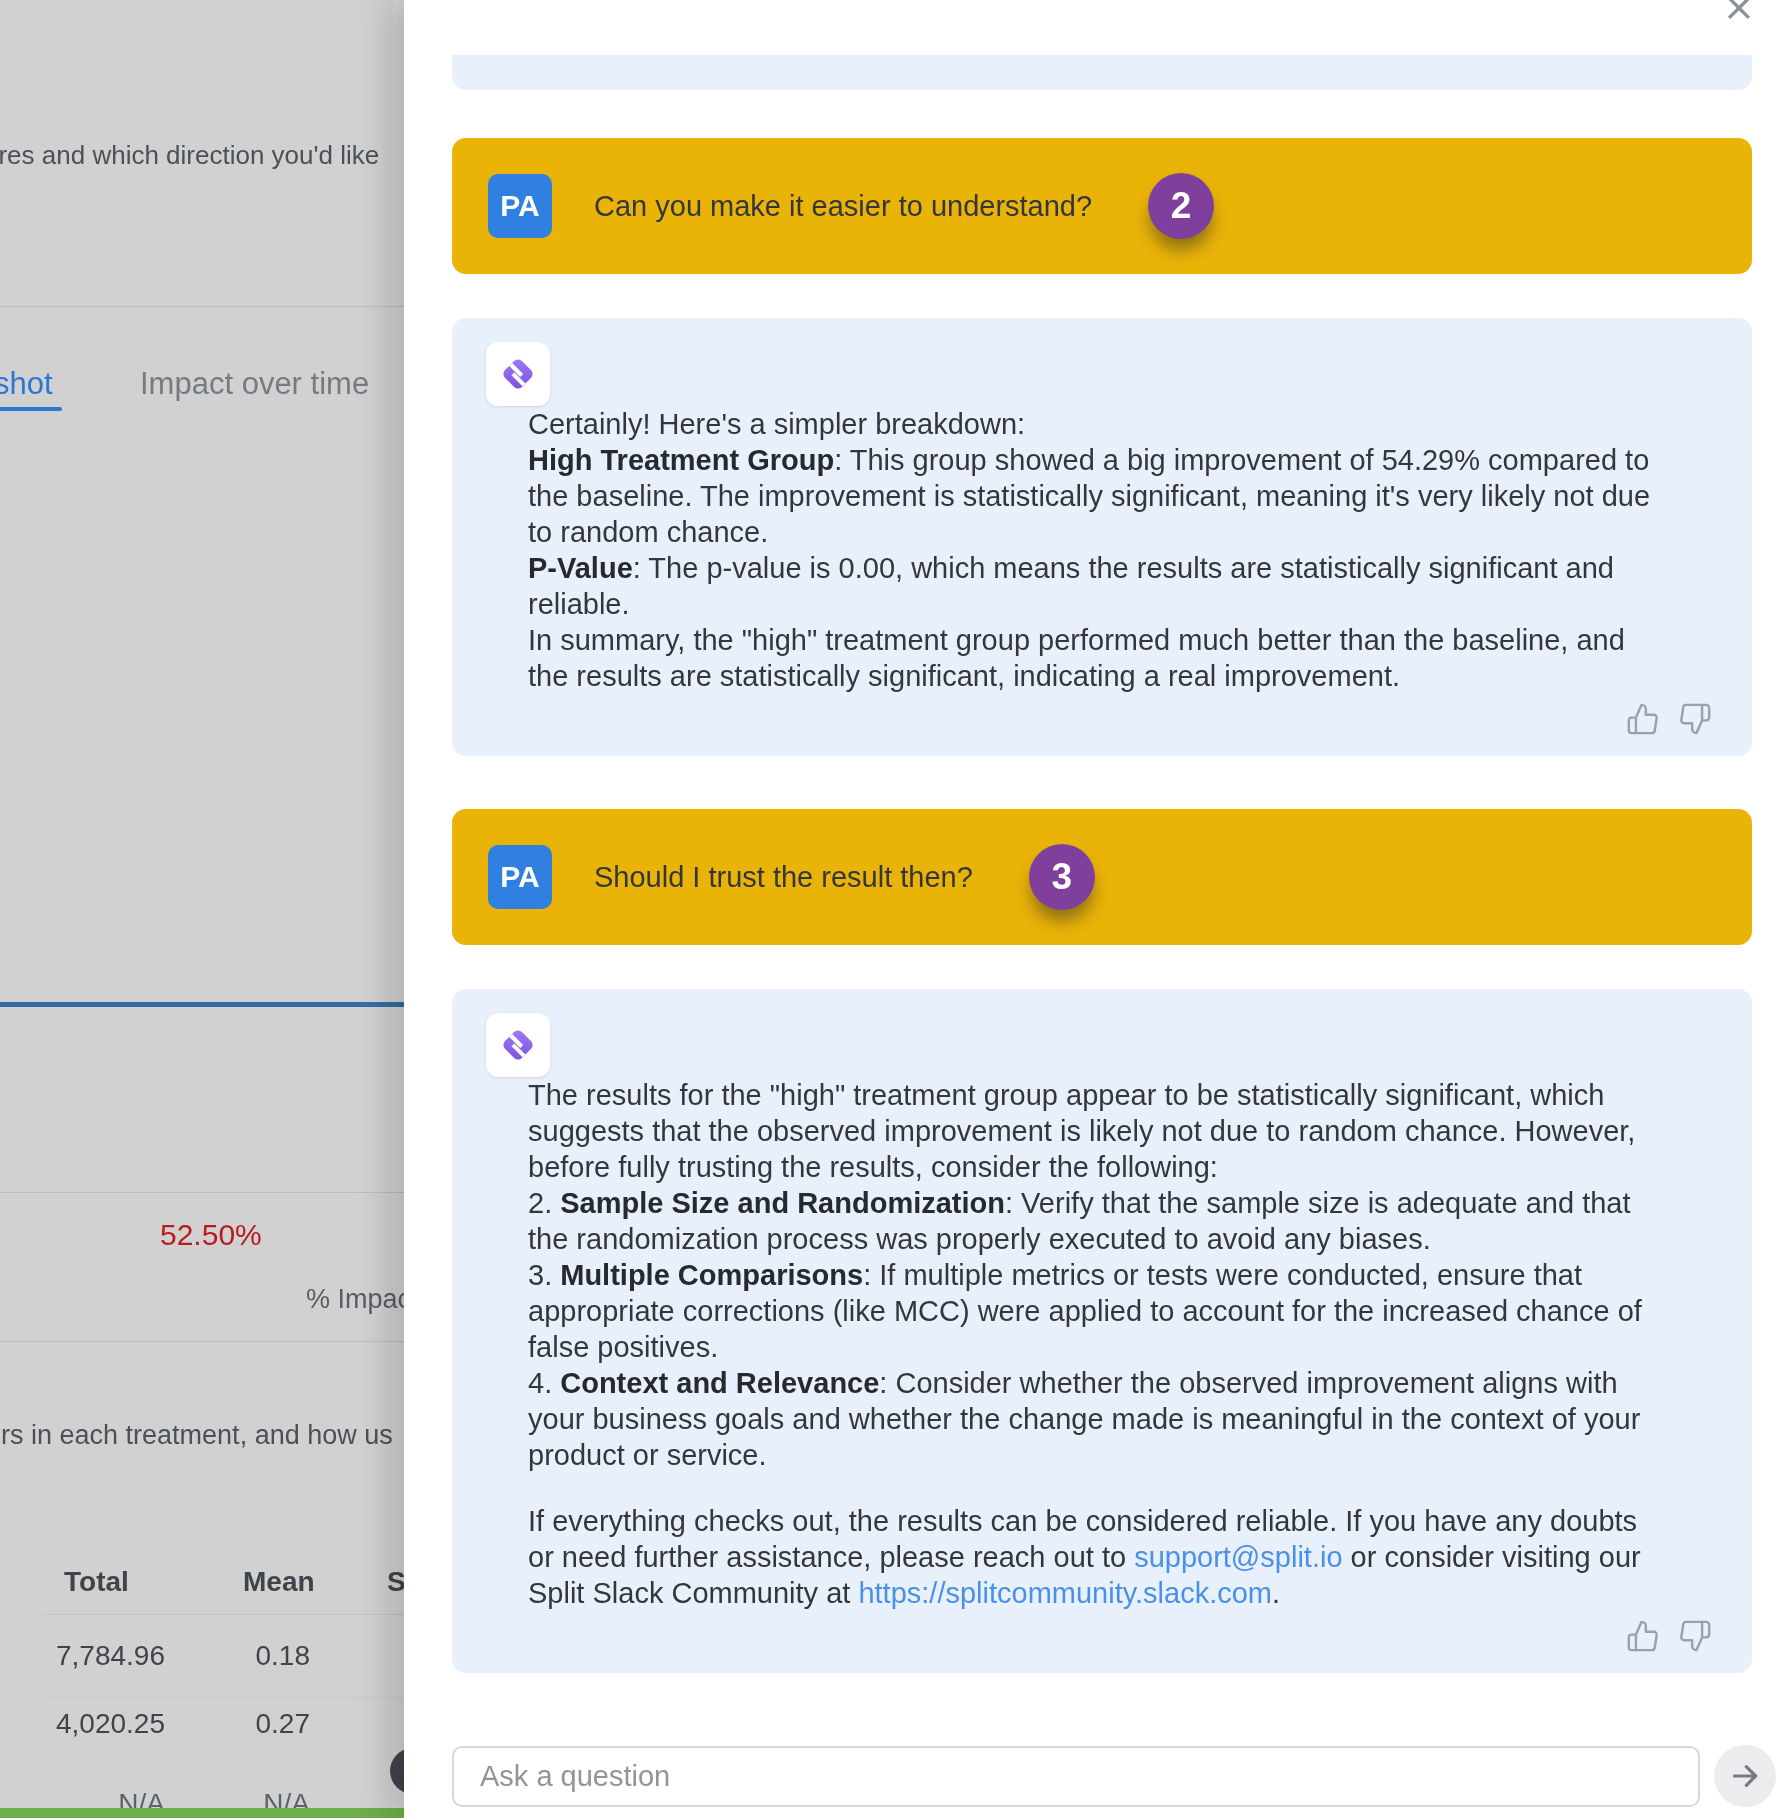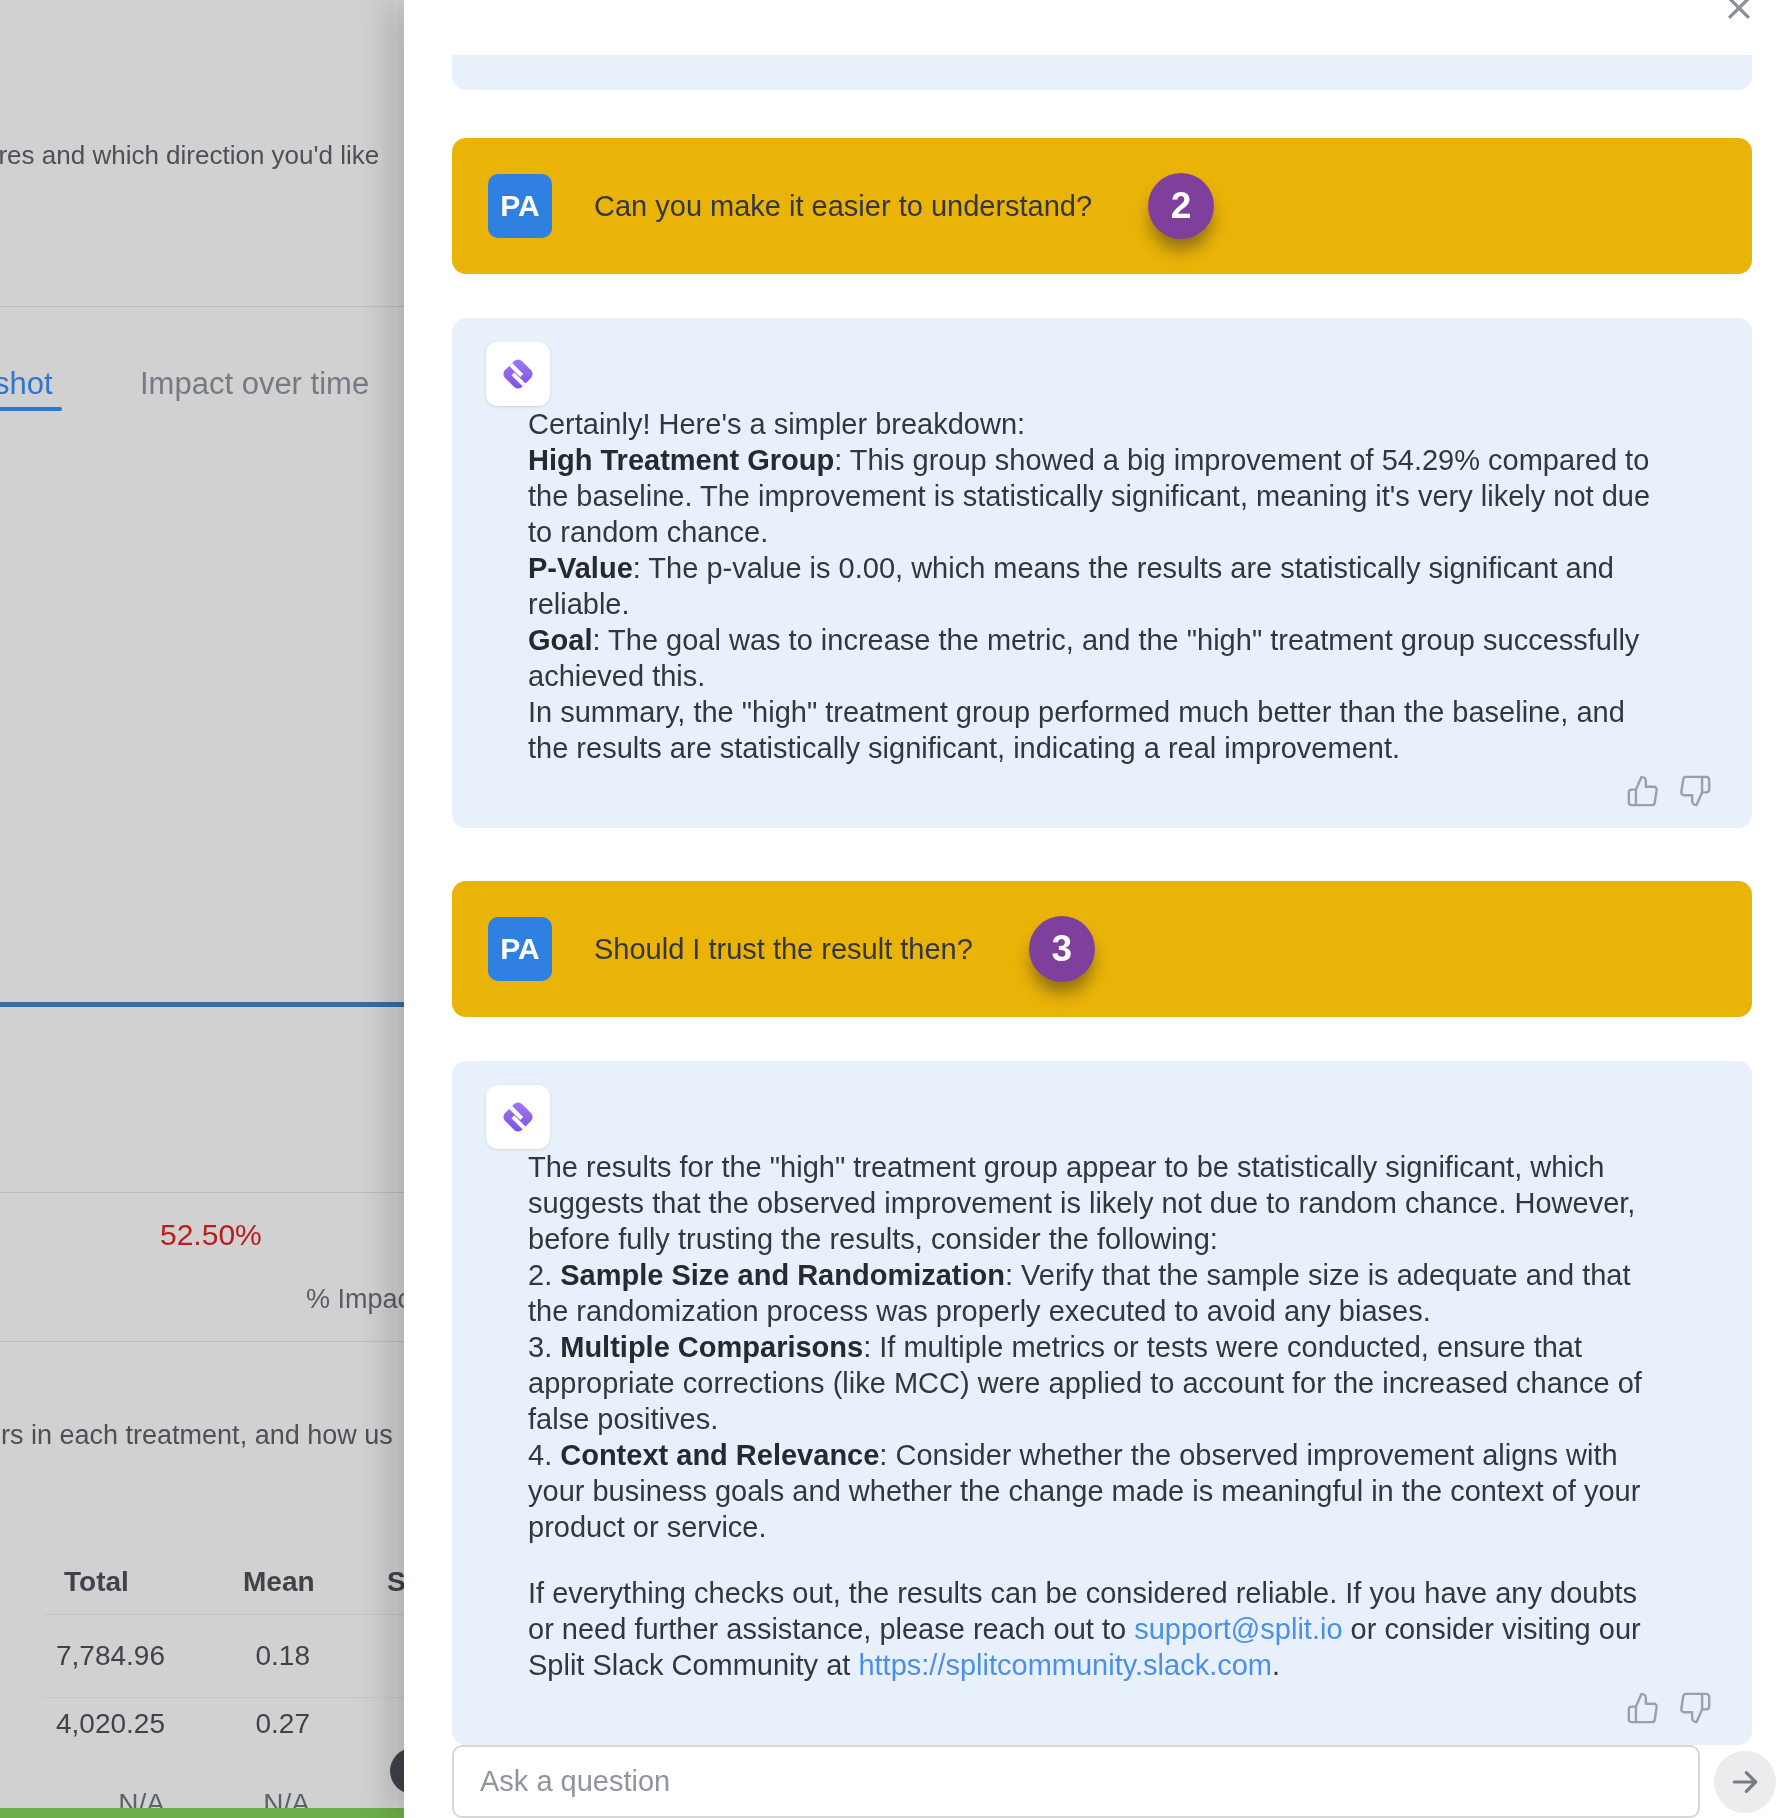--- a/index.html
+++ b/index.html
@@ -70,21 +70,21 @@
   .ai-body p { margin:0; }
   .ai-body p.spaced { margin-top:30px; }
   .ai-body .bold { font-weight:bold; color:#26292d; }
   .msg-link { color:#4a8fe8; text-decoration:none; cursor:pointer; }
   .thumbs { width:100%; display:flex; justify-content:flex-end; gap:18px; margin-top:8px; padding-right:4px; }
   .thumbs svg { width:34px; height:34px; stroke:#9aa1a8; stroke-width:1.7; fill:none;
                 stroke-linecap:round; stroke-linejoin:round; cursor:pointer; }
 
   .input-row { position:absolute; left:48px; top:1745px; display:flex; align-items:center; }
   .ask-input {
-    width:1248px; height:73px; border:2px solid #d6d8db; border-radius:10px;
+    width:1248px; height:61px; border:2px solid #d6d8db; border-radius:10px;
     font-family:"Liberation Sans", sans-serif; font-size:29px; color:#33373c;
     padding:0 26px; outline:none; background:#fff;
   }
   .ask-input::placeholder { color:#8f959b; }
   .send-btn {
     margin-left:14px; width:62px; height:62px; border-radius:50%; background:#ececee;
     display:flex; align-items:center; justify-content:center; cursor:pointer;
   }
   .send-btn svg { width:32px; height:32px; stroke:#757c83; stroke-width:2.4; fill:none;
                   stroke-linecap:round; stroke-linejoin:round; }
@@ -163,21 +163,20 @@
           <rect x="11" y="11" width="26" height="26" rx="6" fill="url(#sg1)"></rect>
           <path d="M11 20 h17 v4.5 H11 z" fill="#ffffff"></path>
           <path d="M20 25.5 h17 v4.5 H20 z" fill="#ffffff"></path>
         </g>
       </svg>
     </div>
     <div class="ai-body">
       <p><span>Certainly! Here's a simpler breakdown:</span></p>
       <p><span class="bold">High Treatment Group</span><span>: This group showed a big improvement of 54.29% compared to the baseline. The improvement is statistically significant, meaning it's very likely not due to random chance.</span></p>
       <p><span class="bold">P-Value</span><span>: The p-value is 0.00, which means the results are statistically significant and reliable.</span></p>
-      <p><span class="bold">Goal</span><span>: The goal was to increase the metric, and the "high" treatment group successfully achieved this.</span></p>
       <p><span>In summary, the "high" treatment group performed much better than the baseline, and the results are statistically significant, indicating a real improvement.</span></p>
     </div>
     <div class="thumbs">
       <svg viewBox="0 0 24 24">
         <path d="M14 9V5a3 3 0 0 0-3-3l-4 9v11h11.28a2 2 0 0 0 2-1.7l1.38-9a2 2 0 0 0-2-2.3zM7 22H4a2 2 0 0 1-2-2v-7a2 2 0 0 1 2-2h3"></path>
       </svg>
       <svg viewBox="0 0 24 24">
         <path d="M10 15v4a3 3 0 0 0 3 3l4-9V2H5.72a2 2 0 0 0-2 1.7l-1.38 9a2 2 0 0 0 2 2.3zm7-13h2.67A2.31 2.31 0 0 1 22 4v7a2.31 2.31 0 0 1-2.33 2H17"></path>
       </svg>
     </div>

